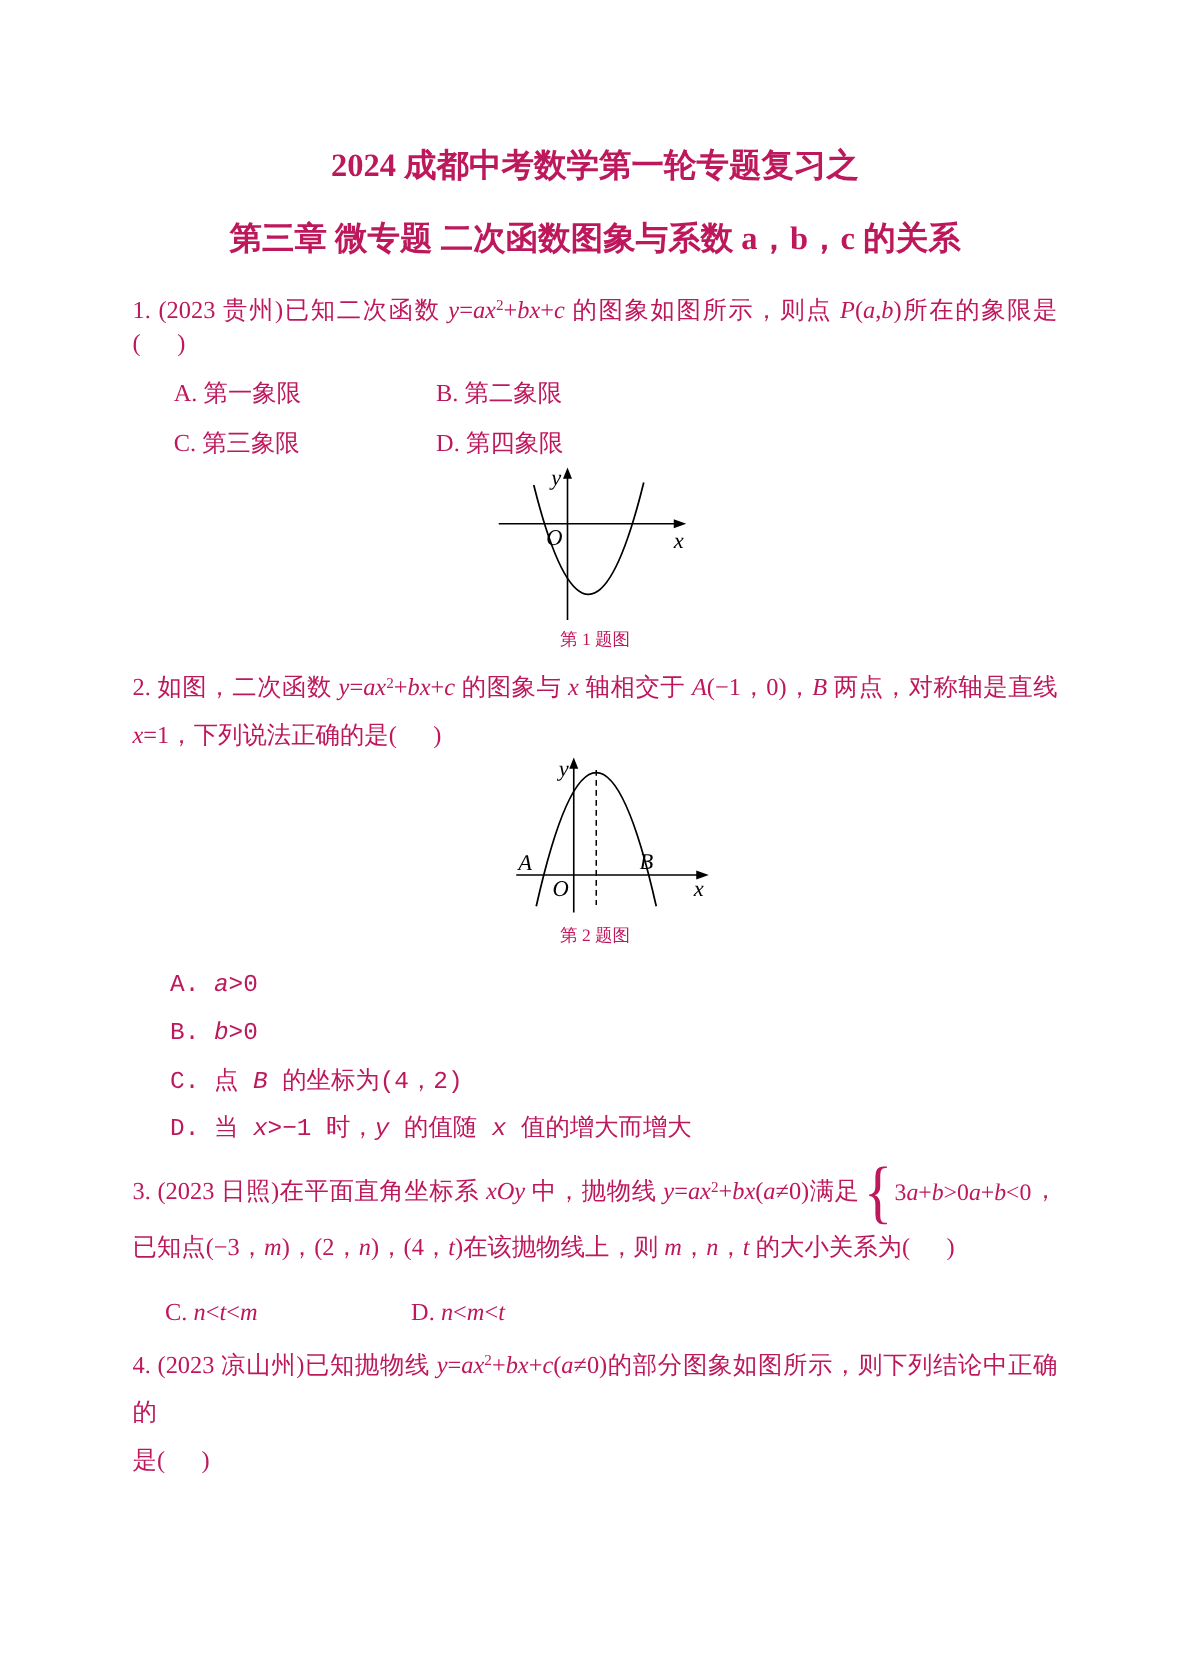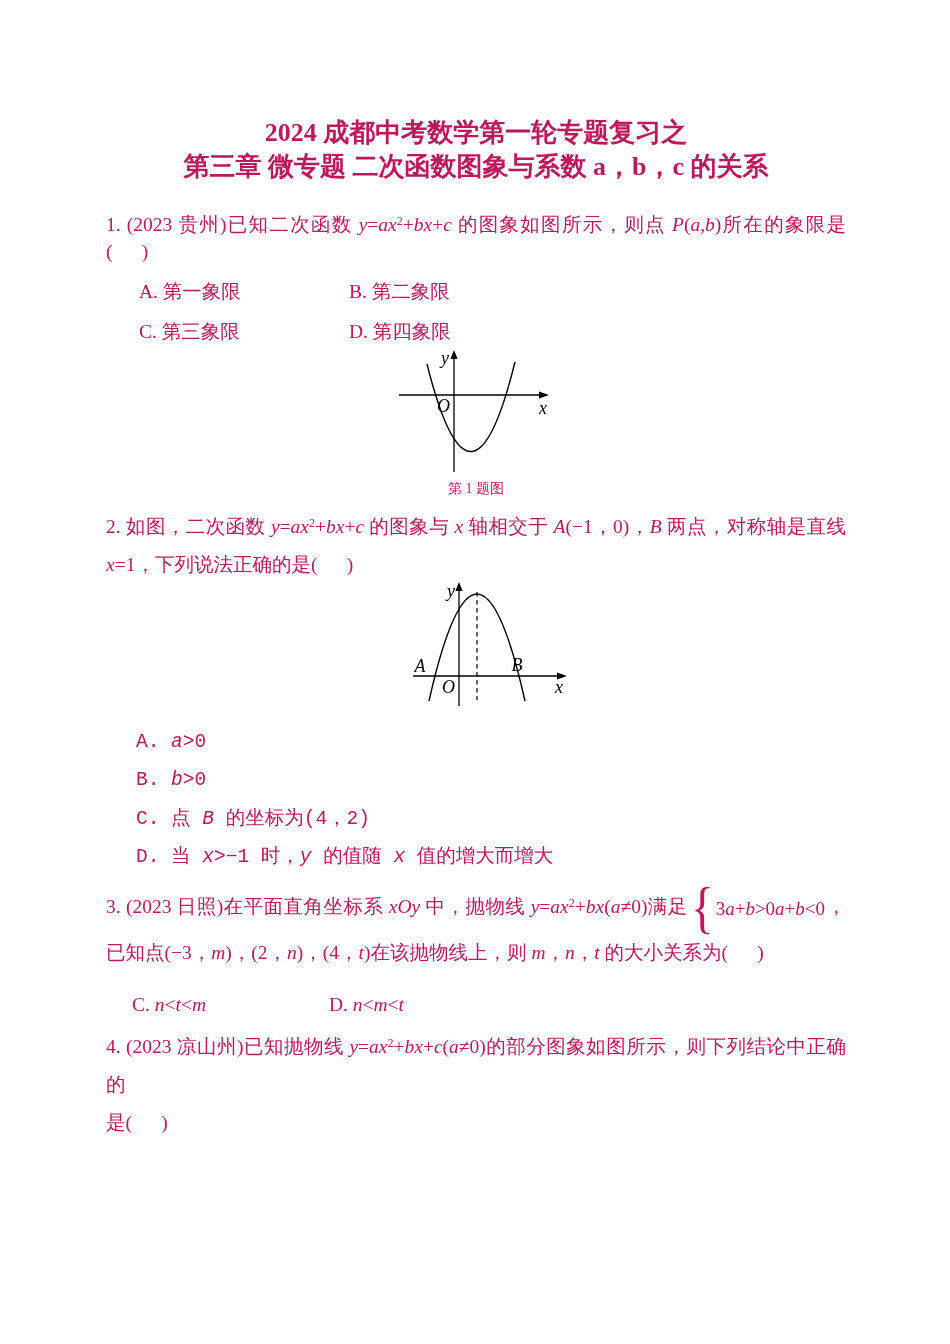--- a/index.html
+++ b/index.html
@@ -6,21 +6,21 @@
   .page {
     width:950px; height:1344px; background:#ffffff; color:#be185d;
     font-family:"Liberation Serif","DejaVu Serif",serif;
     position:relative; overflow:hidden;
     -webkit-font-smoothing:antialiased;
   }
   .content { padding:0 104px 0 106px; }
 
   .title { text-align:center; font-weight:bold; font-size:26px; line-height:1.3; }
   .title-1 { padding-top:116px; }
-  .title-2 { }
+  .title-2 { margin-top:24px; }
 
   .stem { font-size:19.5px; text-align:justify; }
   .single { line-height:1.4; }
   .multi { line-height:1.95; }
   .q1-stem { margin-top:27px; }
 
   .opt-row { margin-top:13px; font-size:19.5px; line-height:1.4; padding-left:33px; }
   .opt-col { display:inline-block; width:205px; vertical-align:top; }
   .opt-col-n { display:inline-block; vertical-align:top; }
   .q3 .opt-row { margin-top:15px; padding-left:26px; }
@@ -103,20 +103,21 @@
 
           <line x1="70" y1="12" x2="70" y2="120" stroke="#000" stroke-width="1.2" stroke-dasharray="4.5 3.5"></line>
 
           <path d="M 22 121 Q 70 -93 118 121" fill="none" stroke="#000" stroke-width="1.4"></path>
           <text x="48" y="17" text-anchor="end" class="axis-label">y</text>
           <text x="152" y="113" text-anchor="middle" class="axis-label">x</text>
           <text x="48" y="113" text-anchor="end" class="axis-label">O</text>
           <text x="13" y="92" text-anchor="middle" class="axis-label">A</text>
           <text x="110" y="91" text-anchor="middle" class="axis-label">B</text>
         </svg>
+        <div class="fig-caption">第 2 题图</div>
       </div>
 
       <div class="opt-line" style="margin-top:16px;"><span>A. </span><span class="i">a</span><span>&gt;0</span></div>
       <div class="opt-line"><span>B. </span><span class="i">b</span><span>&gt;0</span></div>
       <div class="opt-line"><span>C. 点 </span><span class="i">B</span><span> 的坐标为(4，2)</span></div>
       <div class="opt-line"><span>D. 当 </span><span class="i">x</span><span>&gt;−1 时，</span><span class="i">y</span><span> 的值随 </span><span class="i">x</span><span> 值的增大而增大</span></div>
     </div>
 
     <div class="q3">
       <div class="stem multi q3-stem">

